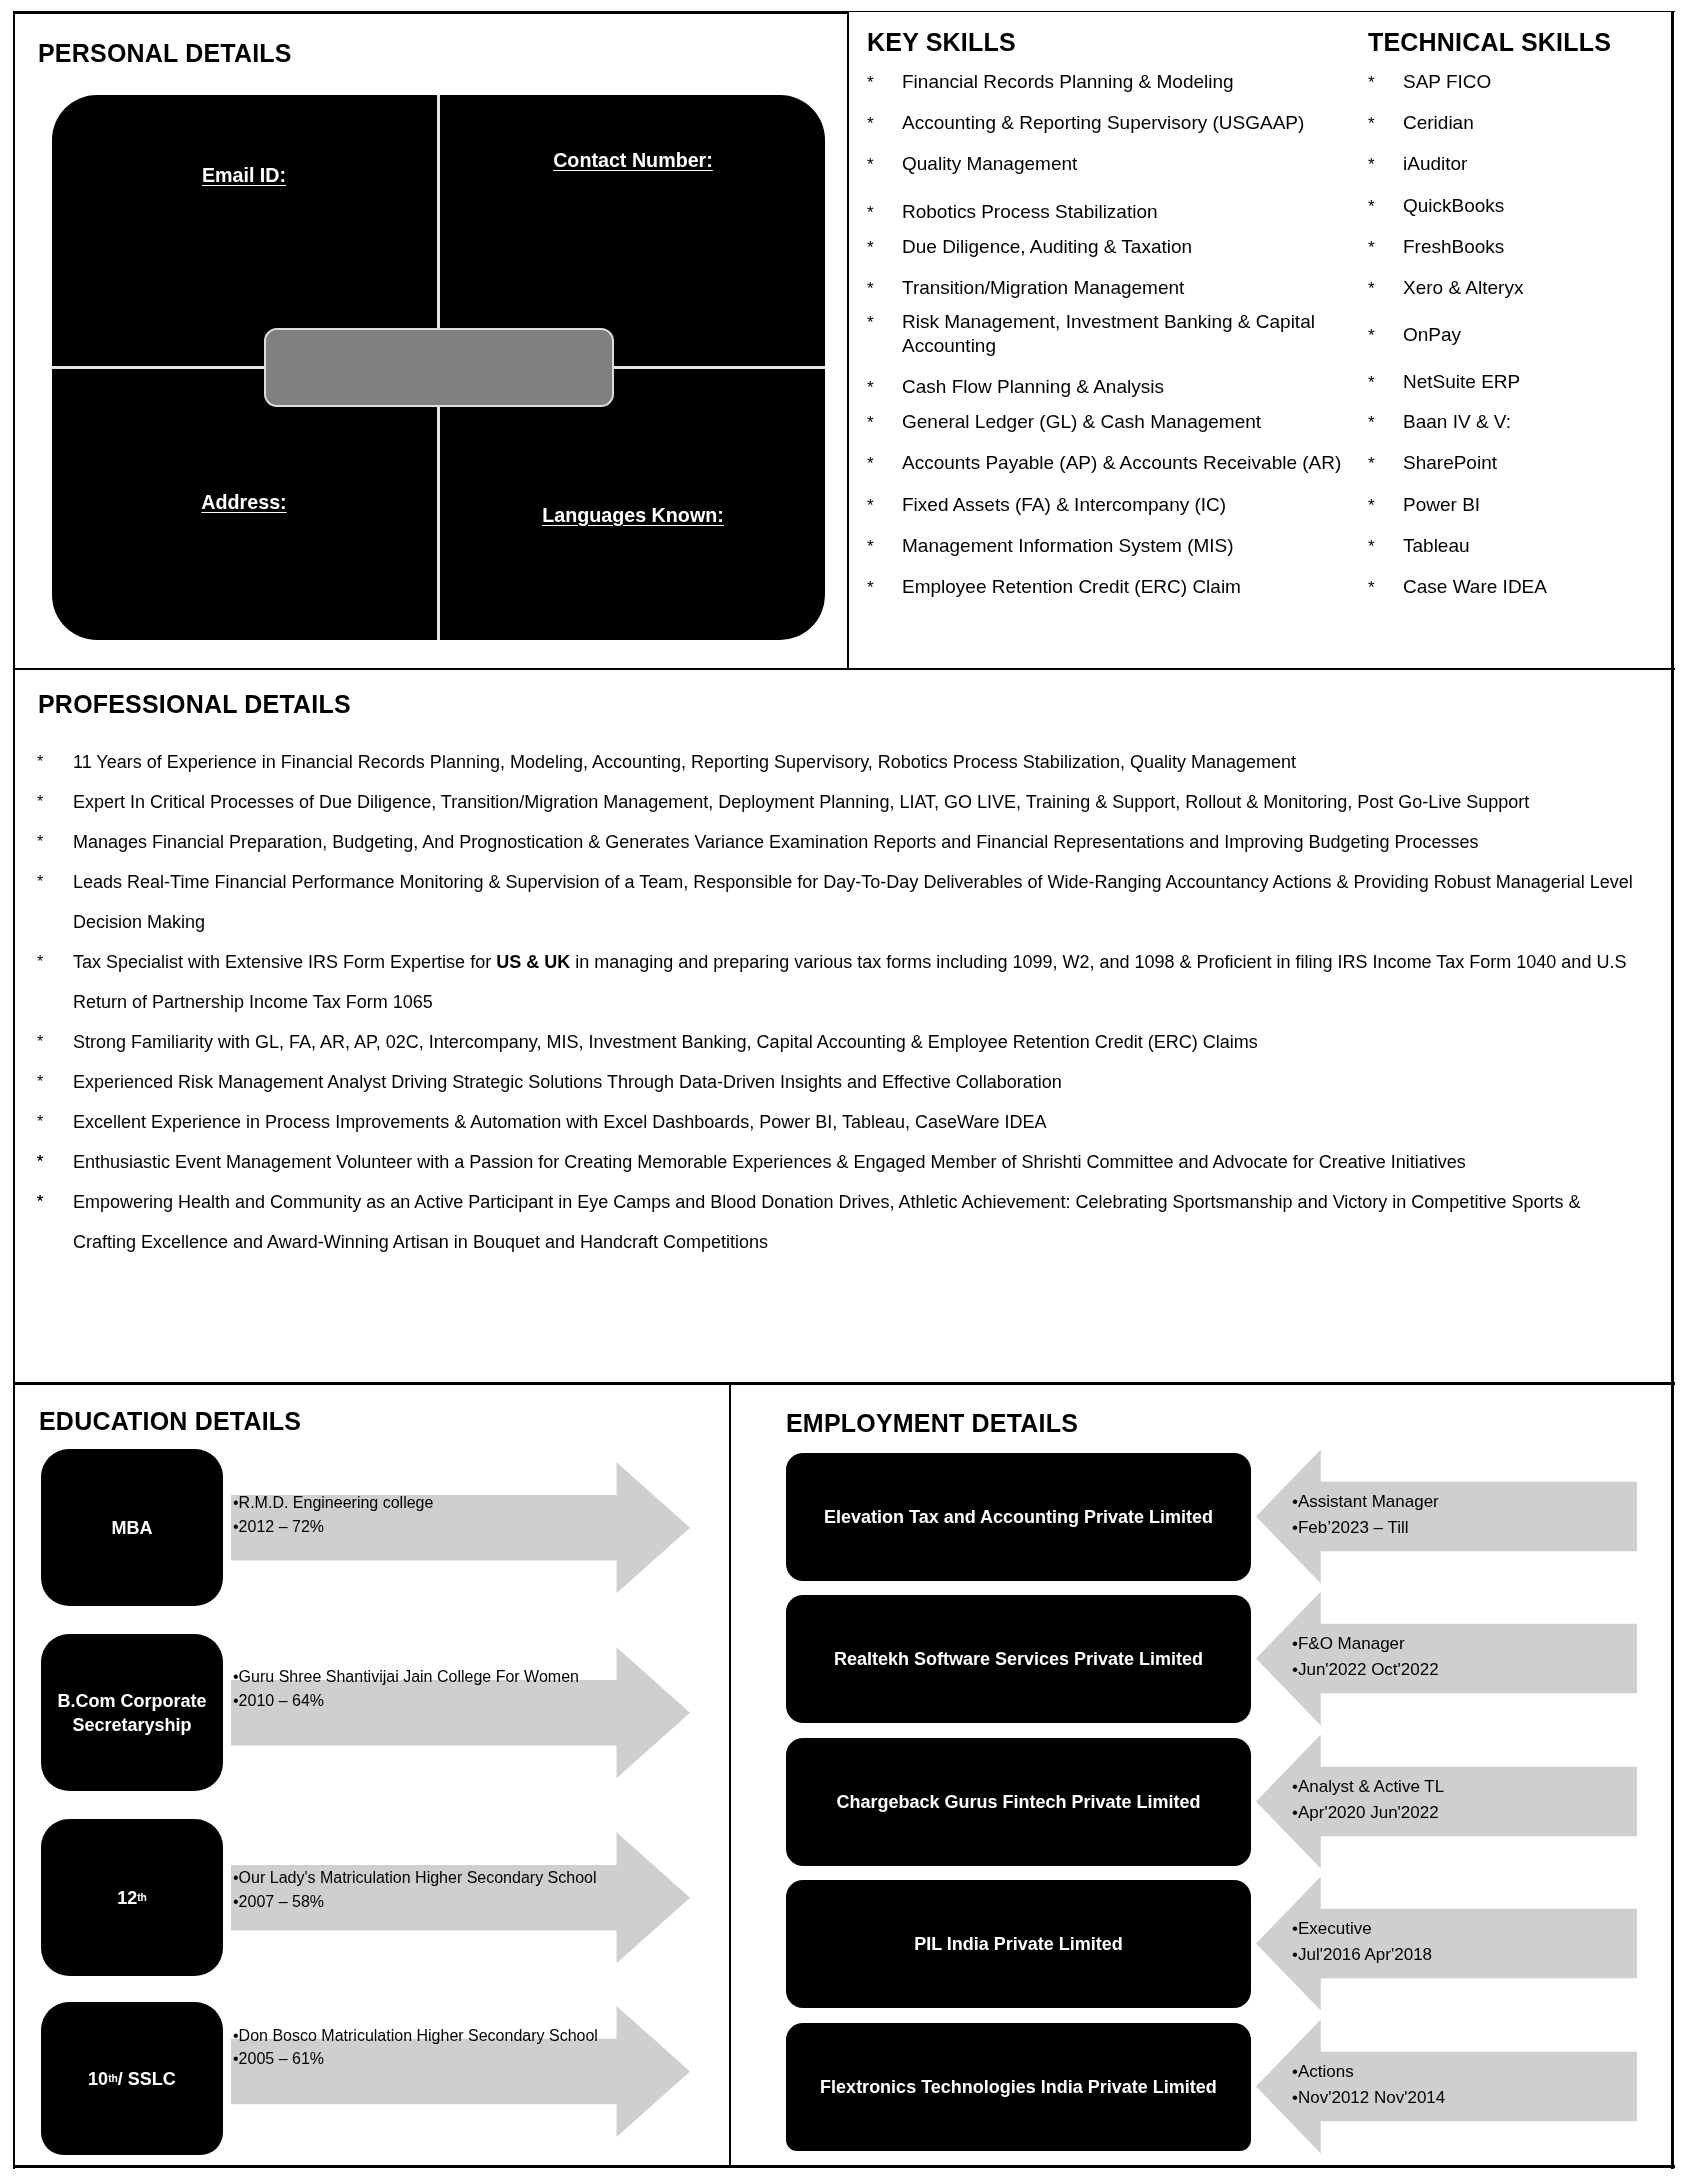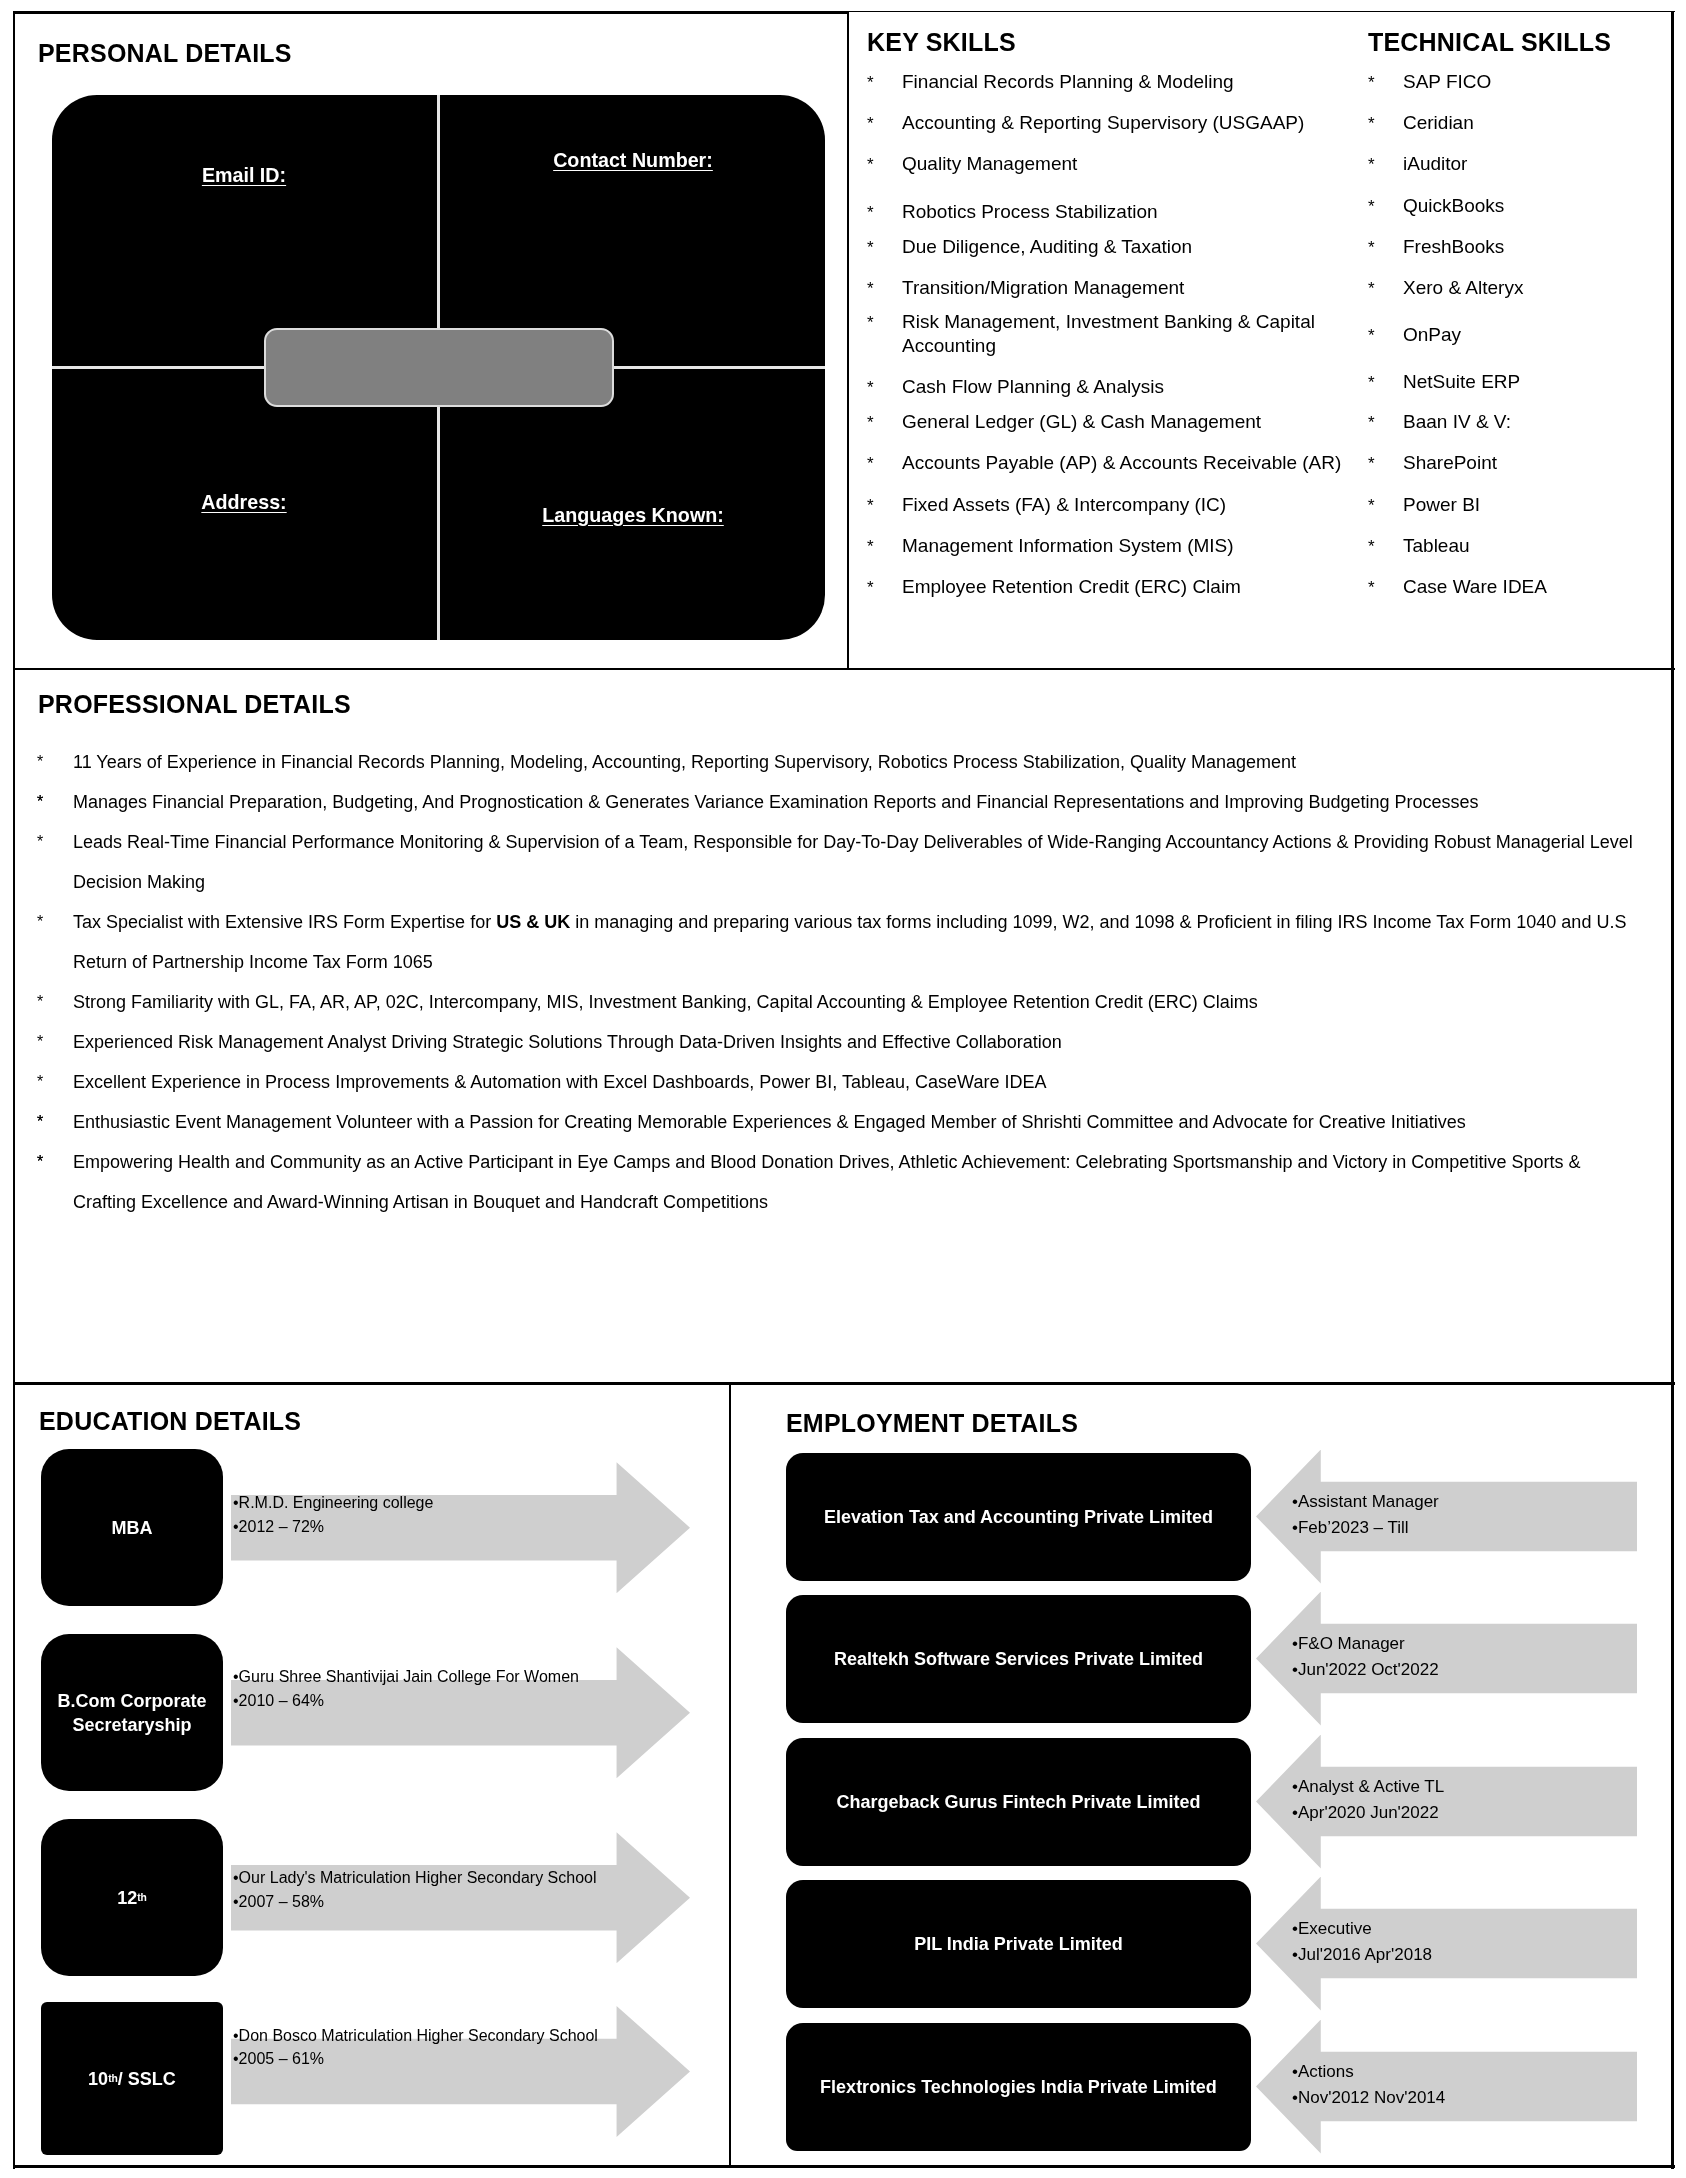--- a/index.html
+++ b/index.html
@@ -183,21 +183,21 @@
       </li>
     <li style="top:564px;">
         <span class="star">*</span>
         <span class="txt">Case Ware IDEA</span>
       </li>
   </ul>
 
   <div class="section-title" style="left:25px; top:679px;">PROFESSIONAL DETAILS</div>
   <ul class="prof-list">
     <li><span class="star">*</span><span>11 Years of Experience in Financial Records Planning, Modeling, Accounting, Reporting Supervisory, Robotics Process Stabilization, Quality Management</span></li>
-    <li><span class="star">*</span></li>
+    <li><span class="star">*</span><span>Expert In Critical Processes of Due Diligence, Transition/Migration Management, Deployment Planning, LIAT, GO LIVE, Training &amp; Support, Rollout &amp; Monitoring, Post Go-Live Support</span></li>
     <li><span class="star">*</span><span>Manages Financial Preparation, Budgeting, And Prognostication &amp; Generates Variance Examination Reports and Financial Representations and Improving Budgeting Processes</span></li>
     <li><span class="star">*</span><span>Leads Real-Time Financial Performance Monitoring &amp; Supervision of a Team, Responsible for Day-To-Day Deliverables of Wide-Ranging Accountancy Actions &amp; Providing Robust Managerial Level Decision Making</span></li>
     <li><span class="star">*</span><span>Tax Specialist with Extensive IRS Form Expertise  for </span><b>US &amp; UK</b><span> in managing and preparing various tax forms including 1099, W2, and 1098 &amp; Proficient in filing IRS Income Tax Form 1040 and U.S Return of Partnership Income Tax Form 1065</span></li>
     <li><span class="star">*</span><span>Strong Familiarity with GL, FA, AR, AP, 02C, Intercompany, MIS, Investment Banking, Capital Accounting &amp; Employee Retention Credit (ERC) Claims</span></li>
     <li><span class="star">*</span><span>Experienced Risk Management Analyst Driving Strategic Solutions Through Data-Driven Insights and Effective Collaboration</span></li>
     <li><span class="star">*</span><span>Excellent Experience in Process Improvements &amp; Automation with Excel Dashboards, Power BI, Tableau, CaseWare IDEA</span></li>
     <li><span class="star">*</span></li>
     <li><span class="star">*</span><span>Enthusiastic Event Management Volunteer with a Passion for Creating Memorable Experiences &amp; Engaged Member of Shrishti Committee and Advocate for Creative Initiatives</span></li>
     <li><span class="star">*</span></li>
     <li><span class="star">*</span><span>Empowering Health and Community as an Active Participant in Eye Camps and Blood Donation Drives, Athletic Achievement: Celebrating Sportsmanship and Victory in Competitive Sports &amp; Crafting Excellence and Award-Winning Artisan in Bouquet and Handcraft Competitions</span></li>
@@ -233,21 +233,21 @@
         <sup>th</sup>
       </div>
     <div class="edu-arrow" style="top:13px;"></div>
     <div class="edu-text" style="top:47px;">
       <div><span>•</span><span>Our Lady's Matriculation Higher Secondary School</span></div>
       <div><span>•</span><span>2007 – 58%</span></div>
     </div>
   </div>
 
   <div class="edu-item" style="top:1991px;">
-    <div class="edu-box" style="height:153px; border-bottom-left-radius:22.5px; border-bottom-right-radius:22.5px;border-radius:6px;">
+    <div class="edu-box" style="height:153px; border-bottom-left-radius:22.5px; border-bottom-right-radius:22.5px;">
         <span>10</span>
         <sup>th</sup>
         <span> / SSLC</span>
       </div>
     <div class="edu-arrow" style="top:3.7px;"></div>
     <div class="edu-text" style="top:21.5px;">
       <div><span>•</span><span>Don Bosco Matriculation Higher Secondary School</span></div>
       <div><span>•</span><span>2005 – 61%</span></div>
     </div>
   </div>

